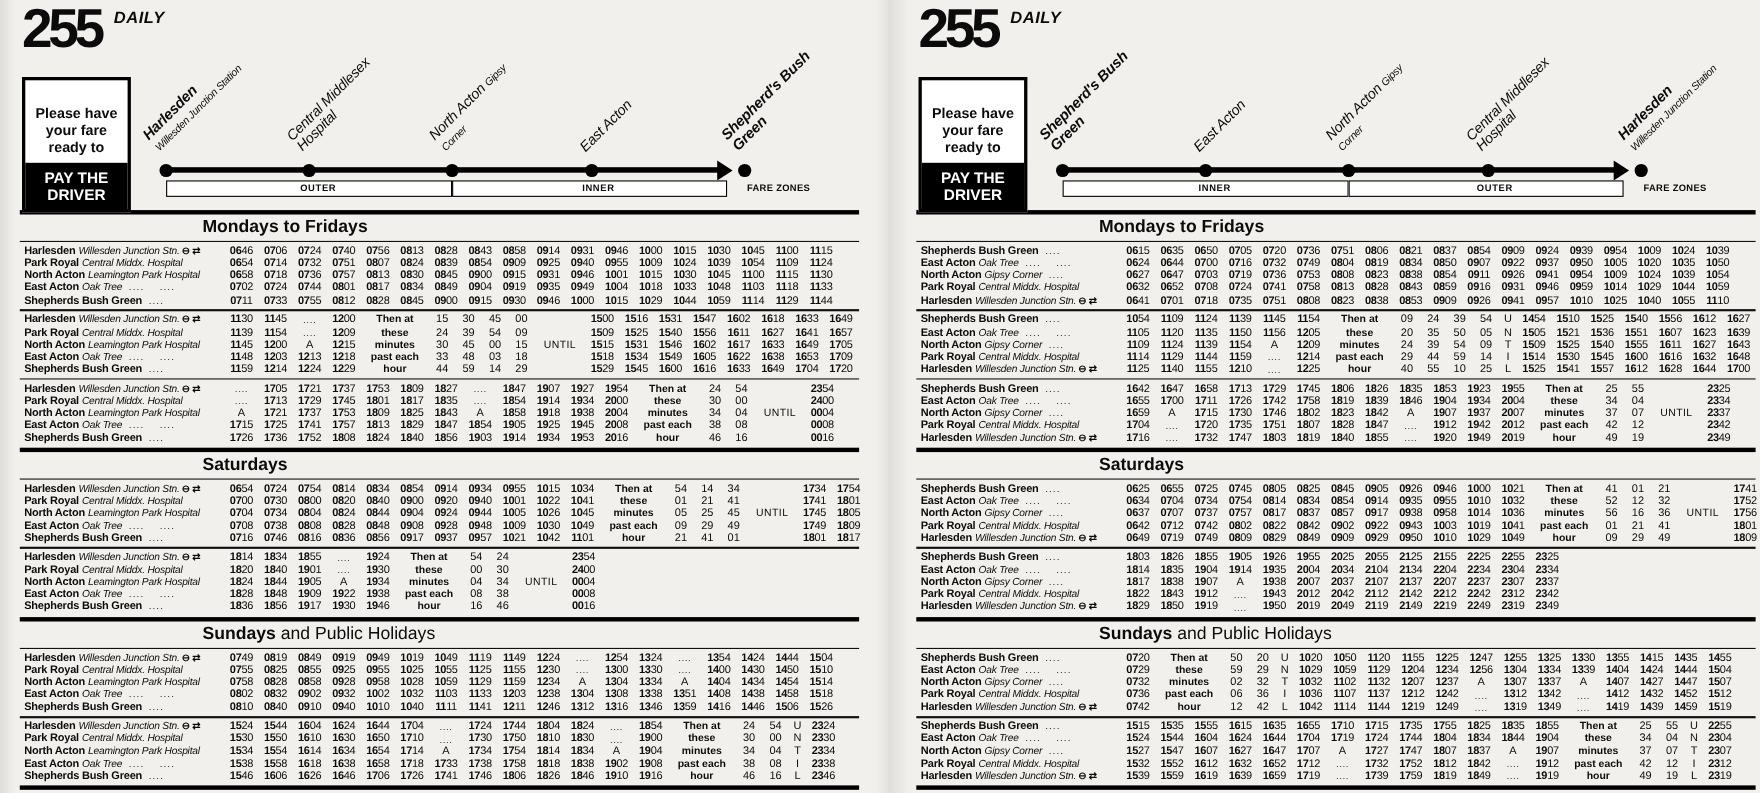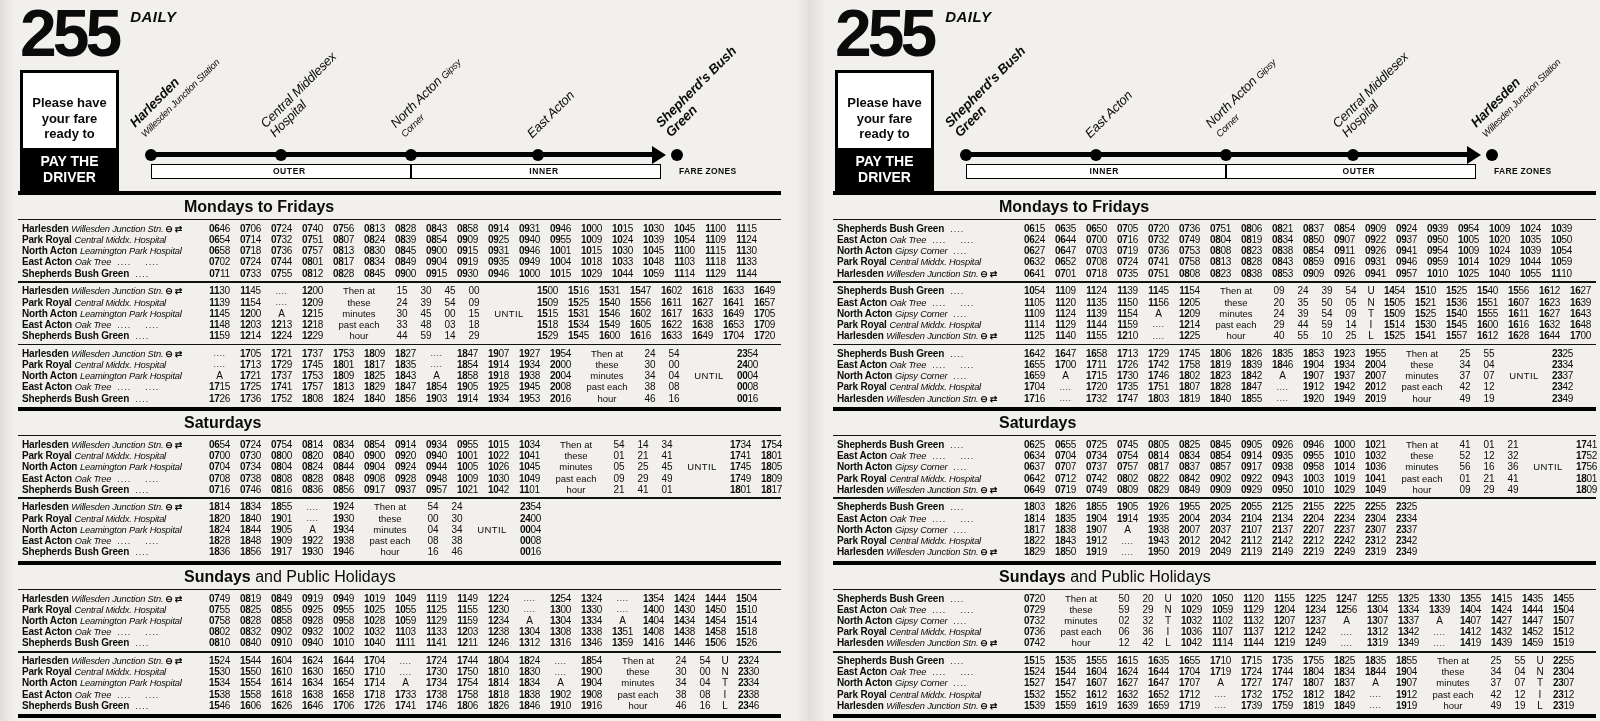--- a/index.html
+++ b/index.html
@@ -12,21 +12,21 @@
   .page{display:flex;padding:4px 12px 0 18px;gap:52px;position:relative;}
   .fold{position:absolute;left:796px;top:0;width:30px;height:721px;
     background:linear-gradient(90deg,rgba(0,0,0,0) 0%,rgba(0,0,0,0.07) 45%,rgba(255,255,255,0) 100%);}
   .edge-shade{position:absolute;left:0;top:0;width:14px;height:721px;
     background:linear-gradient(90deg,rgba(0,0,0,0.08),rgba(0,0,0,0));}
   .panel{width:763px;flex:0 0 763px;position:relative;}
 
   
   .p-header{position:relative;height:186px;}
   .route-badge{position:absolute;left:2px;top:0;}
-  .route-num{font-size:66px;font-weight:700;letter-spacing:-4px;line-height:0.88;display:inline-block;}
+  .route-num{font-size:50px;font-weight:700;letter-spacing:-4px;line-height:0.88;display:inline-block;}
   .route-daily{font-style:italic;font-weight:700;font-size:15px;vertical-align:top;margin-left:12px;display:inline-block;padding-top:4px;letter-spacing:0.5px;}
   .fare-box{position:absolute;left:2px;top:66px;width:99px;border:3px solid #000;background:#fff;text-align:center;box-sizing:border-box;}
   .fare-top{font-weight:700;font-size:13px;line-height:1.2;padding:22px 4px 6px;}
   .fare-bottom{background:#000;color:#fff;font-weight:700;font-size:14px;line-height:1.15;padding:5px 2px;}
   .diagram{position:absolute;left:114px;right:0;top:0;bottom:0;}
   .route-line{position:absolute;left:3%;width:77.5%;bottom:33px;height:5px;background:#000;}
   .route-arrow{position:absolute;left:80.2%;bottom:26px;width:0;height:0;
     border-left:14px solid #000;border-top:9.5px solid transparent;border-bottom:9.5px solid transparent;}
   .stop-dot{position:absolute;bottom:29.5px;width:12px;height:12px;border-radius:50%;background:#000;margin-left:-6px;}
   .stop-label{position:absolute;bottom:50px;width:118px;transform:rotate(-45deg);transform-origin:0 100%;
@@ -50,21 +50,21 @@
   .lbl b{font-weight:700;letter-spacing:-0.2px;}
   .lbl i{font-style:italic;font-size:9.3px;letter-spacing:-0.2px;}
   .leader{font-size:9px;letter-spacing:1px;color:#222;white-space:pre;margin-left:6px;}
   .ic{font-size:9px;font-weight:700;margin-left:2px;}
   .c{flex:0 0 auto;text-align:center;font-size:10px;}
   .c.t{width:31px;}
   .c.t b{font-weight:700;letter-spacing:-0.3px;}
   .c.t .mm{font-weight:400;letter-spacing:-0.3px;}
   .c.dots{width:31px;font-size:9px;letter-spacing:0.5px;color:#333;}
   .c.m2{width:24px;font-weight:400;}
-  .c.ph{width:62px;font-weight:400;font-size:9.5px;}
+  .c.ph{width:62px;font-weight:700;font-size:9.5px;}
   .c.un{width:46px;font-weight:400;font-size:9.5px;letter-spacing:0.4px;}
   .c.lt{width:16px;font-weight:400;}
   .footnote{padding:4px 0 4px 200px;font-size:10.5px;}
 </style>
 </head>
 <body>
 
 <div class="page">
 
   <div class="panel">

